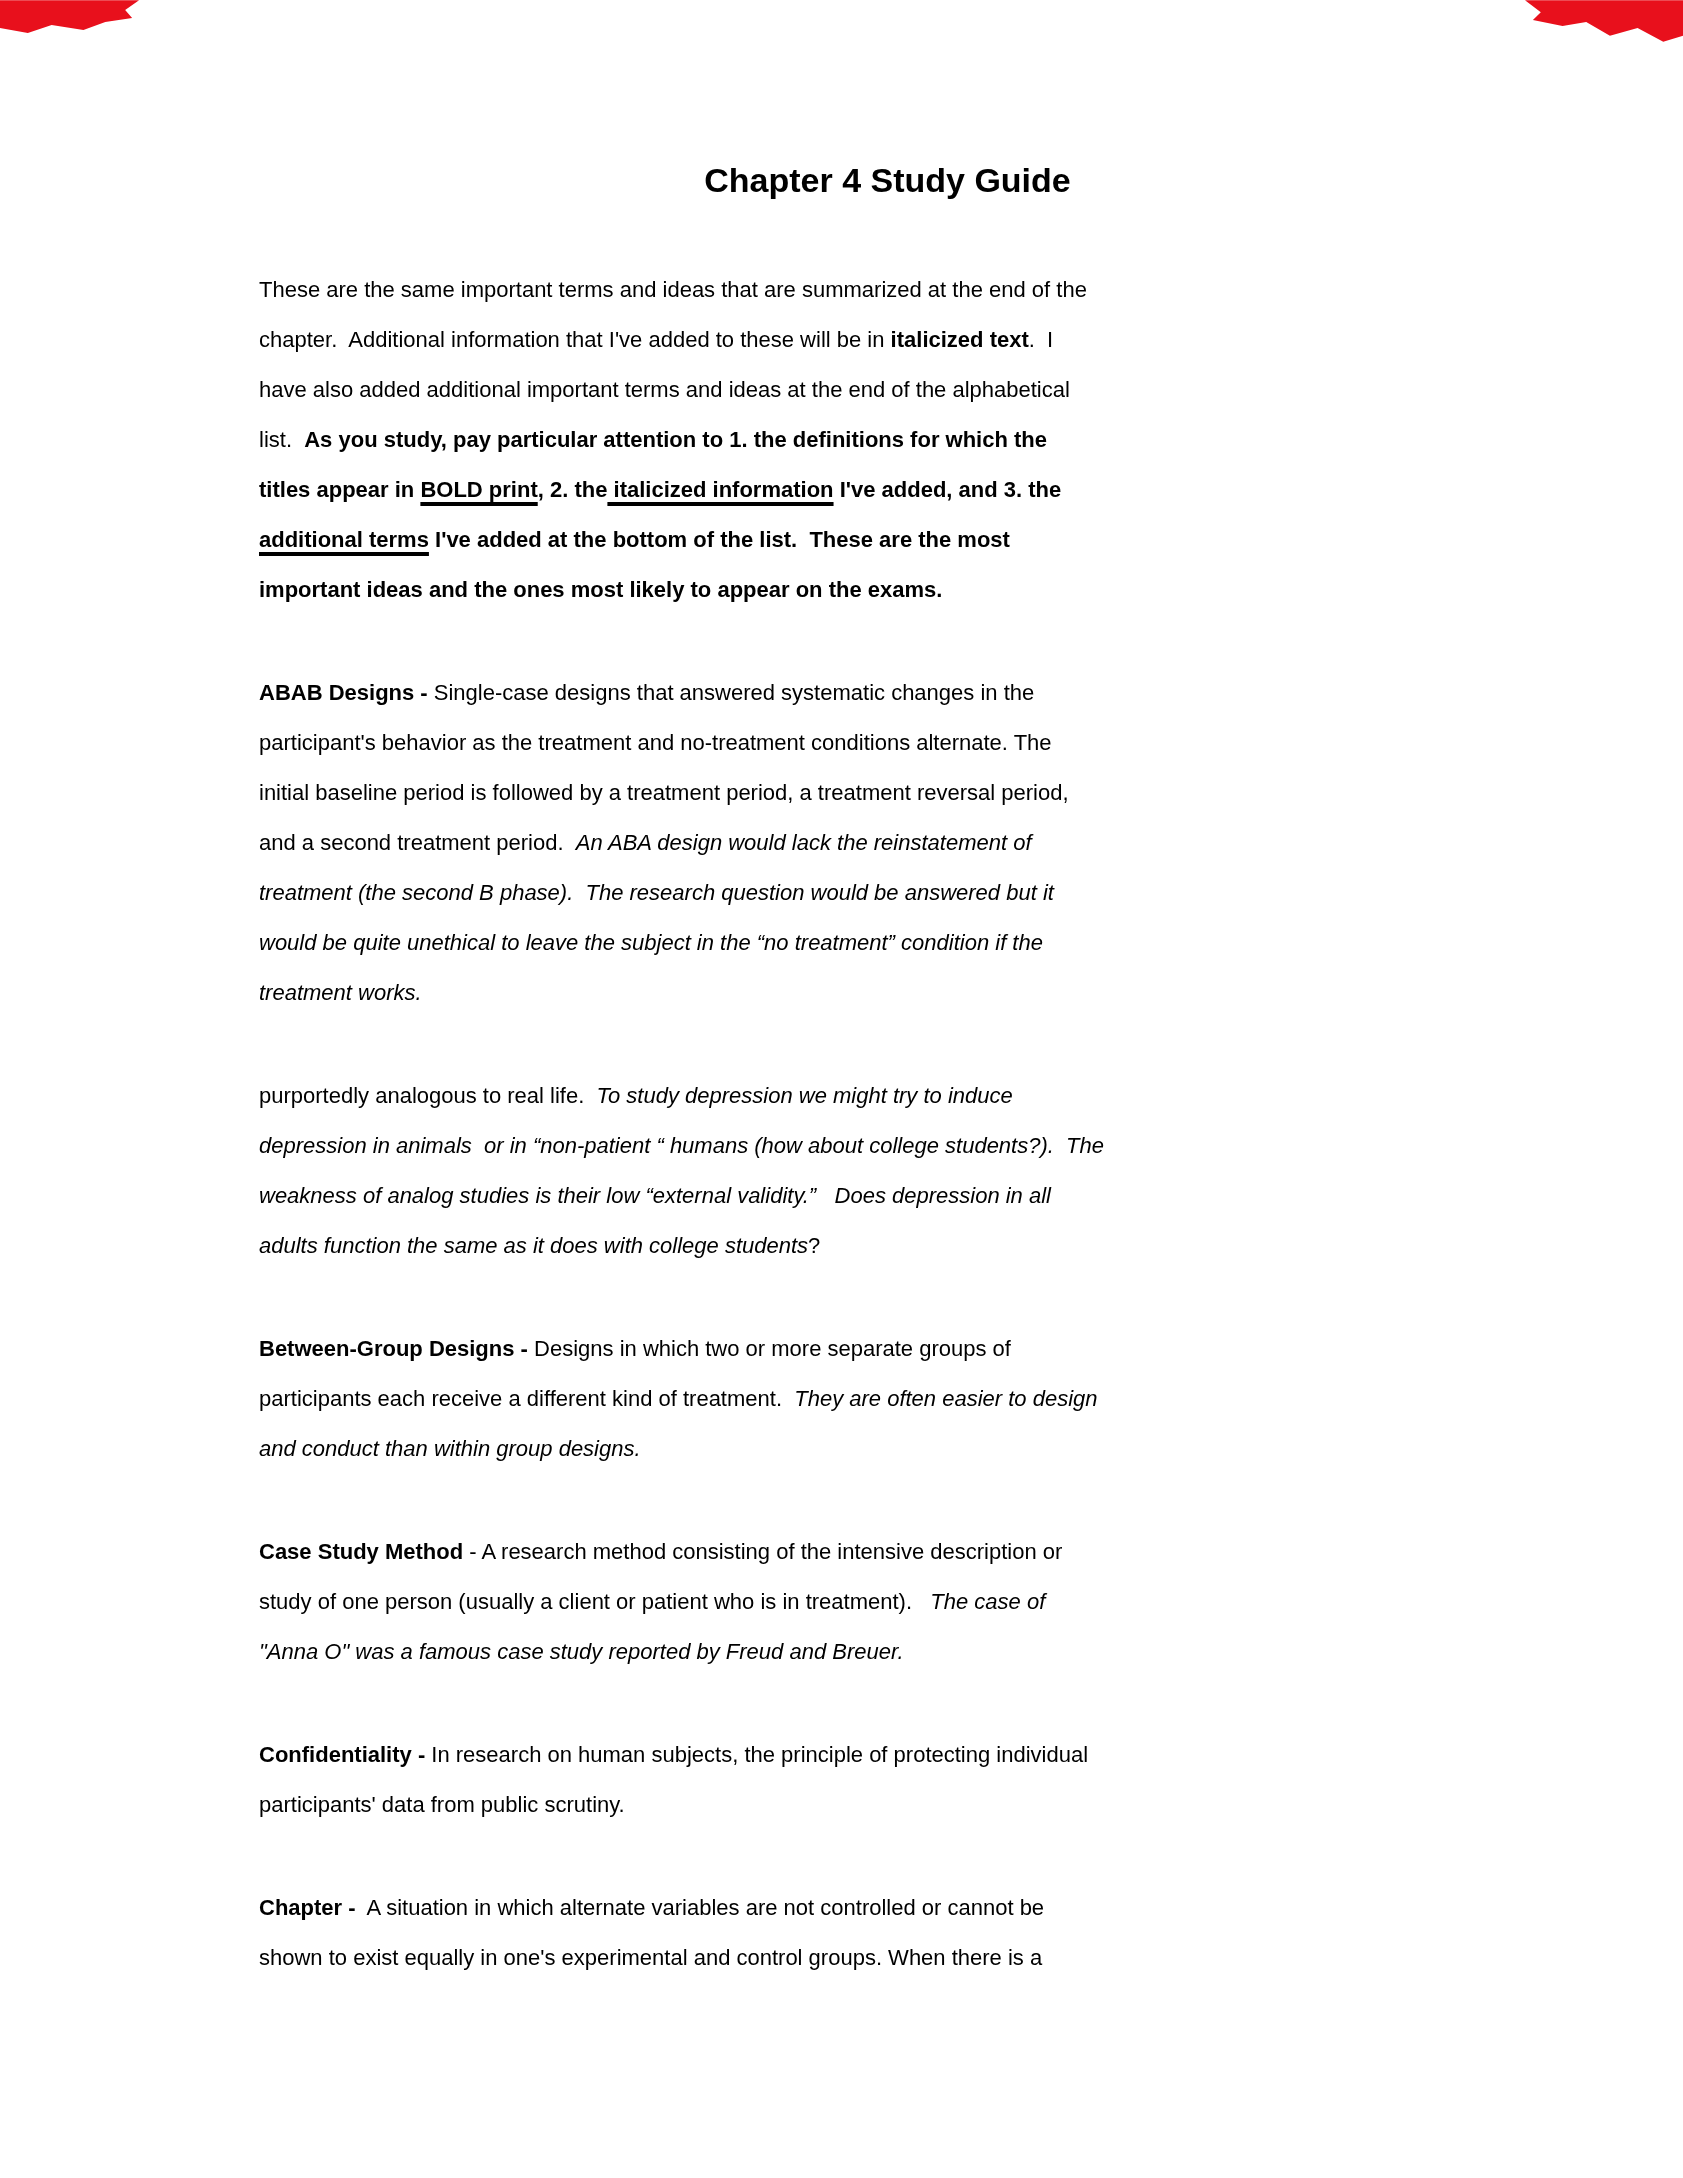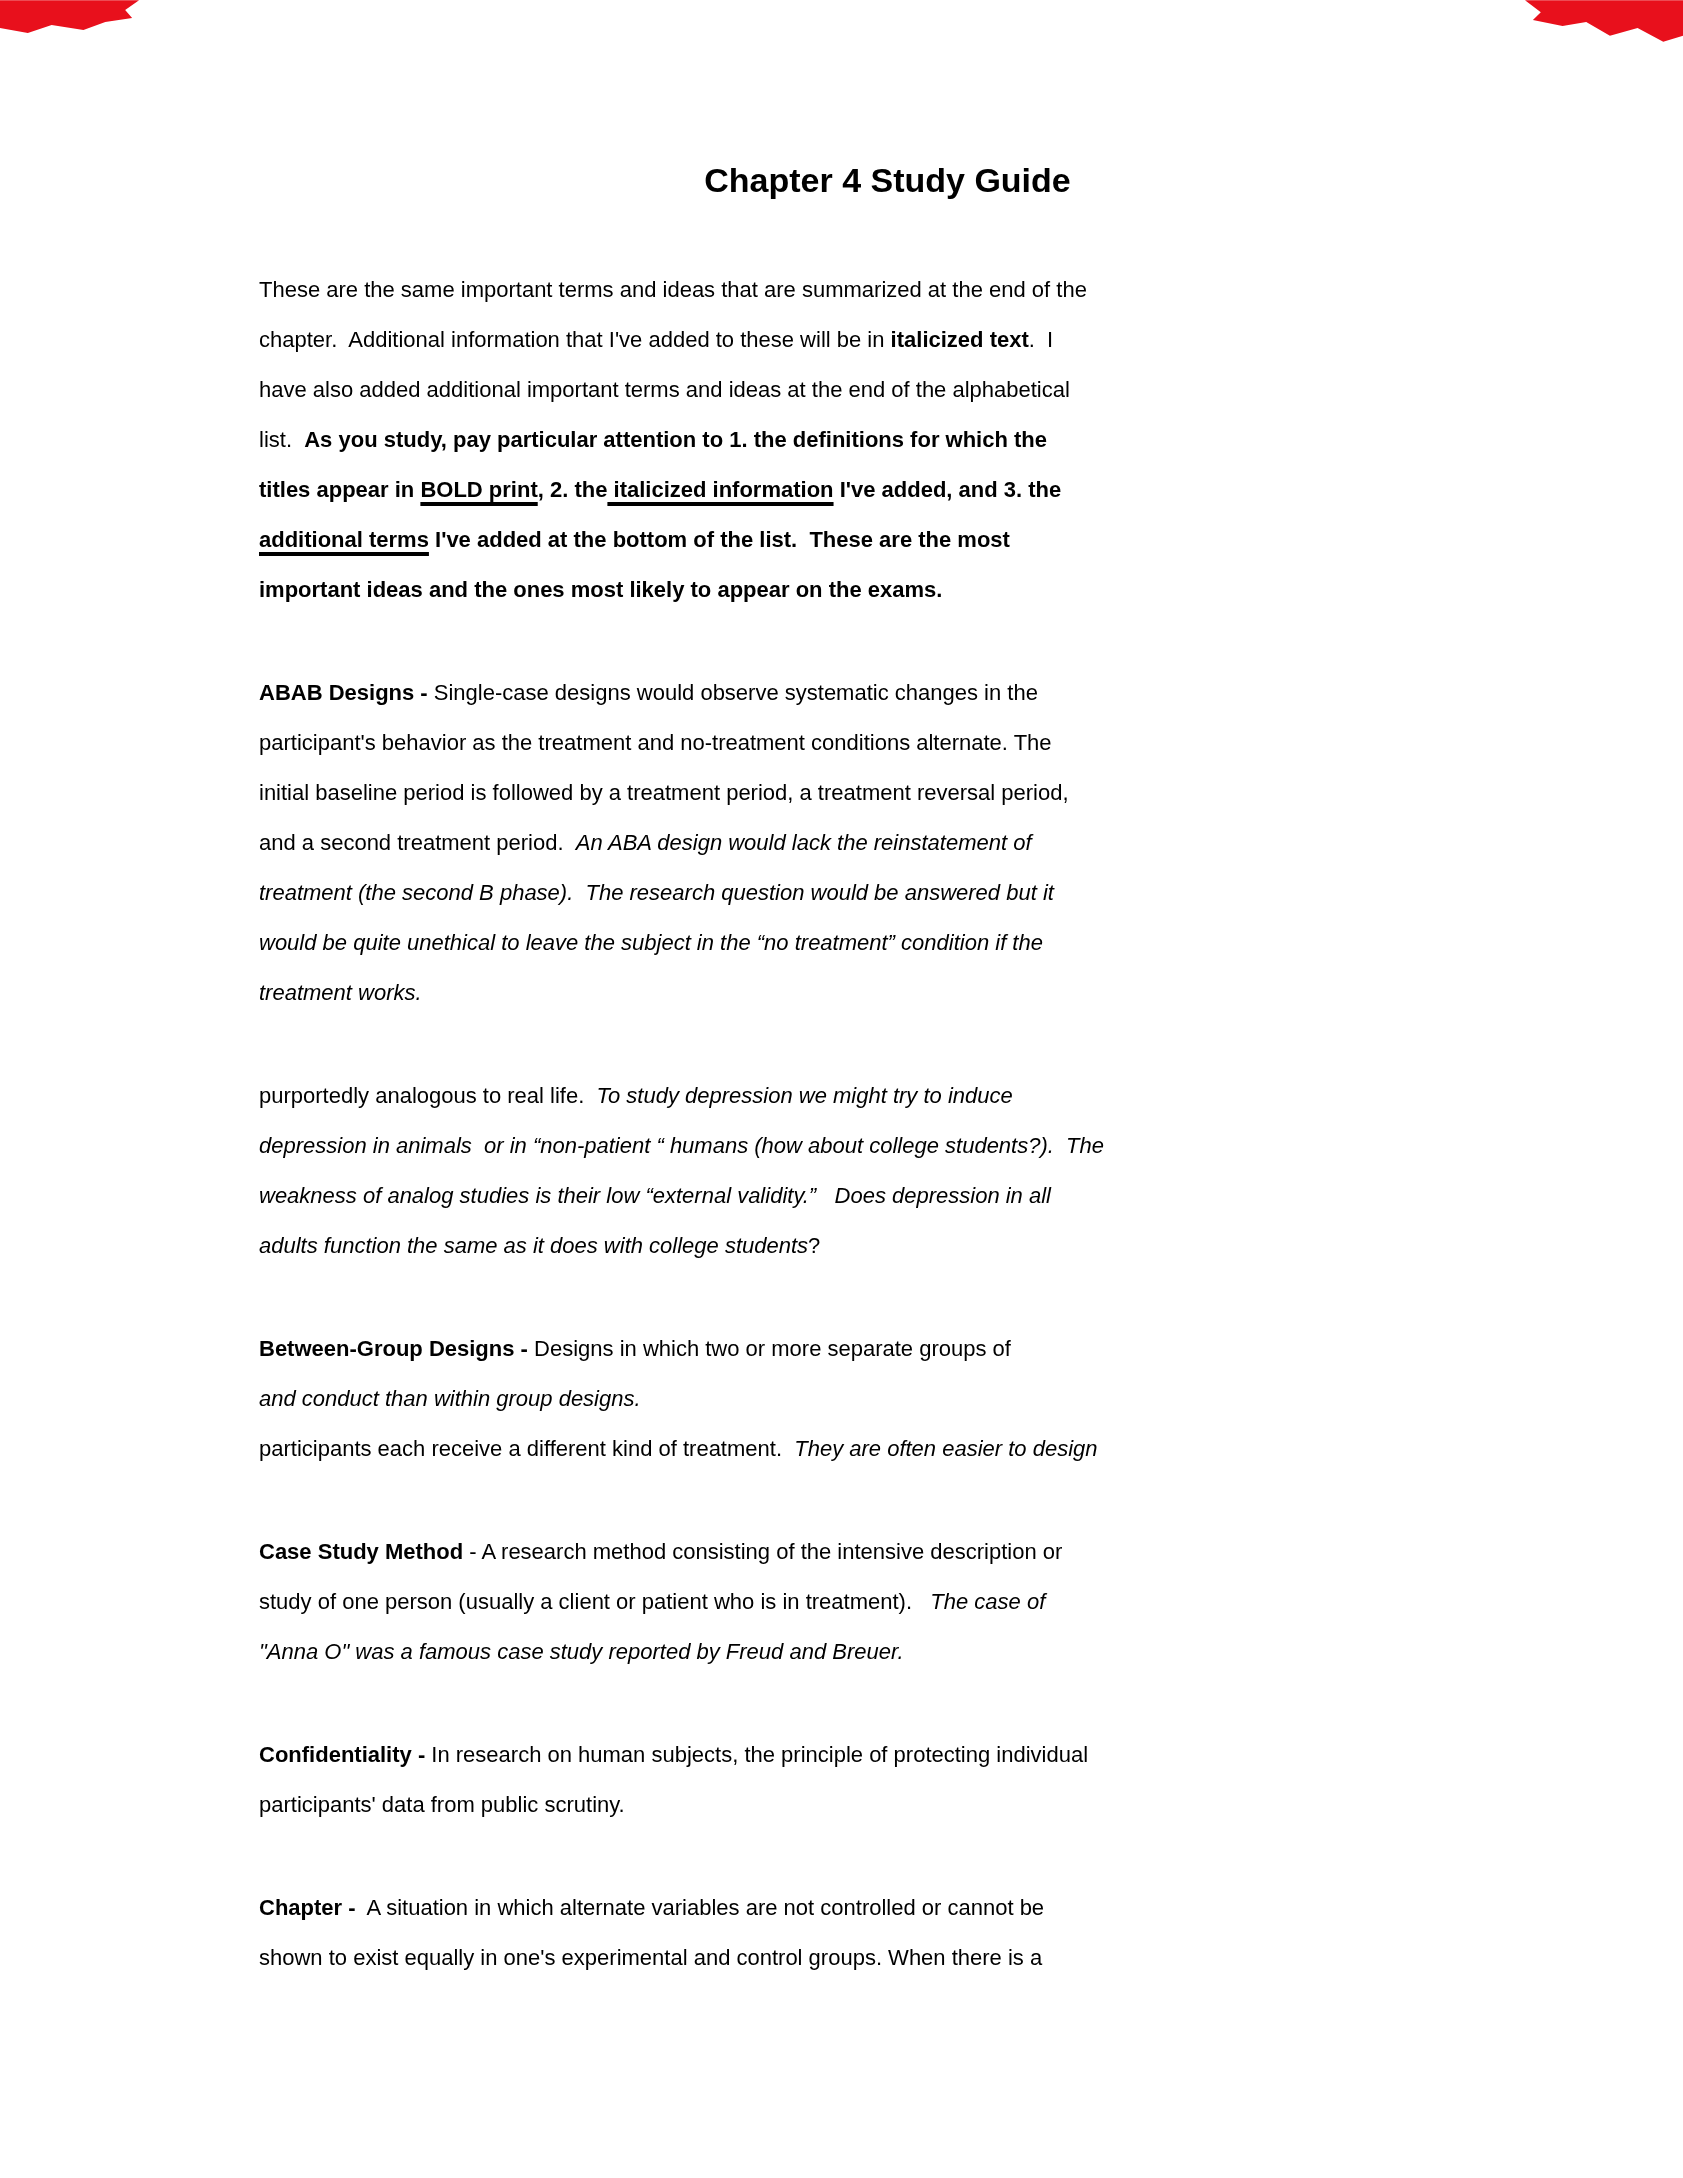--- a/index.html
+++ b/index.html
@@ -55,38 +55,38 @@
         <div class="para">
           <div class="line"><span class="run">These are the same important terms and ideas that are summarized at the end of the</span></div>
           <div class="line"><span class="run">chapter.  Additional information that I've added to these will be in </span><span class="run rb">italicized text</span><span class="run">.  I</span></div>
           <div class="line"><span class="run">have also added additional important terms and ideas at the end of the alphabetical</span></div>
           <div class="line"><span class="run">list.  </span><span class="run rb">As you study, pay particular attention to 1. the definitions for which the</span></div>
           <div class="line"><span class="run rb">titles appear in </span><span class="run rb ru">BOLD print</span><span class="run rb">, 2. the</span><span class="run rb ru"> italicized information</span><span class="run rb"> I've added, and 3. the</span></div>
           <div class="line"><span class="run rb ru">additional terms</span><span class="run rb"> I've added at the bottom of the list.  These are the most</span></div>
           <div class="line"><span class="run rb">important ideas and the ones most likely to appear on the exams.</span></div>
         </div>
         <div class="para">
-          <div class="line"><span class="run rb">ABAB Designs - </span><span class="run">Single-case designs would observe systematic changes in the</span></div>
+          <div class="line"><span class="run rb">ABAB Designs - </span><span class="run">Single-case designs that answered systematic changes in the</span></div>
           <div class="line"><span class="run">participant's behavior as the treatment and no-treatment conditions alternate. The</span></div>
           <div class="line"><span class="run">initial baseline period is followed by a treatment period, a treatment reversal period,</span></div>
           <div class="line"><span class="run">and a second treatment period.  </span><span class="run ri">An ABA design would lack the reinstatement of</span></div>
           <div class="line"><span class="run ri">treatment (the second B phase).  The research question would be answered but it</span></div>
           <div class="line"><span class="run ri">would be quite unethical to leave the subject in the “no treatment” condition if the</span></div>
           <div class="line"><span class="run ri">treatment works.</span></div>
         </div>
         <div class="para">
           <div class="line"><span class="run">purportedly analogous to real life.  </span><span class="run ri">To study depression we might try to induce</span></div>
           <div class="line"><span class="run ri">depression in animals  or in “non-patient “ humans (how about college students?).  The</span></div>
           <div class="line"><span class="run ri">weakness of analog studies is their low “external validity.”   Does depression in all</span></div>
           <div class="line"><span class="run ri">adults function the same as it does with college students</span><span class="run">?</span></div>
         </div>
         <div class="para">
           <div class="line"><span class="run rb">Between-Group Designs - </span><span class="run">Designs in which two or more separate groups of</span></div>
+          <div class="line"><span class="run">participants each receive a different kind of treatment.  </span><span class="run ri">They are often easier to design</span></div>
           <div class="line"><span class="run ri">and conduct than within group designs.</span></div>
-          <div class="line"><span class="run">participants each receive a different kind of treatment.  </span><span class="run ri">They are often easier to design</span></div>
         </div>
         <div class="para">
           <div class="line"><span class="run rb">Case Study Method</span><span class="run"> - A research method consisting of the intensive description or</span></div>
           <div class="line"><span class="run">study of one person (usually a client or patient who is in treatment).   </span><span class="run ri">The case of</span></div>
           <div class="line"><span class="run ri">"Anna O" was a famous case study reported by Freud and Breuer.</span></div>
         </div>
         <div class="para">
           <div class="line"><span class="run rb">Confidentiality - </span><span class="run">In research on human subjects, the principle of protecting individual</span></div>
           <div class="line"><span class="run">participants' data from public scrutiny.</span></div>
         </div>

